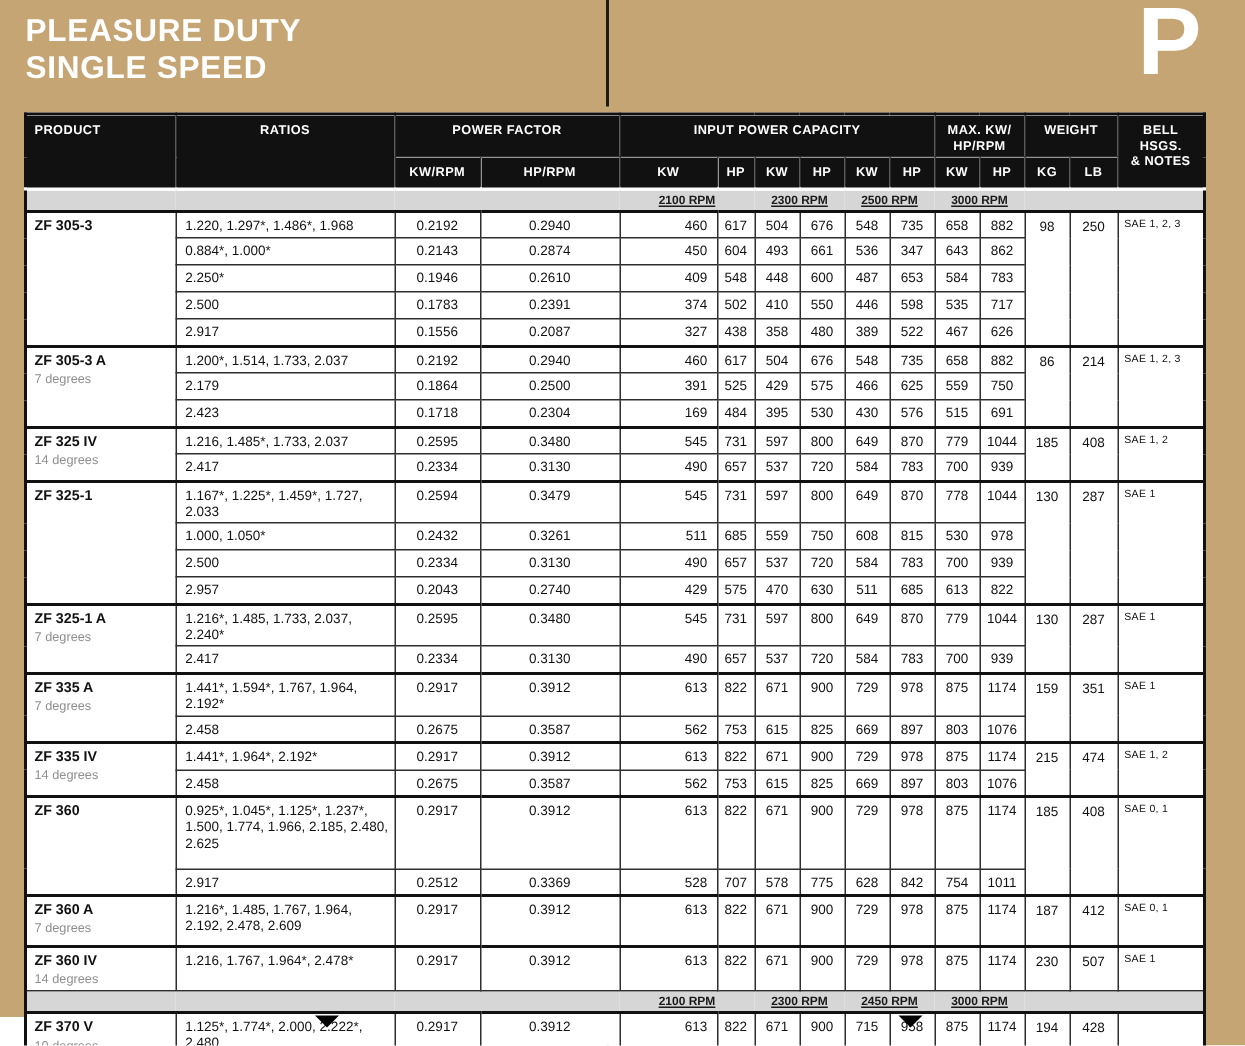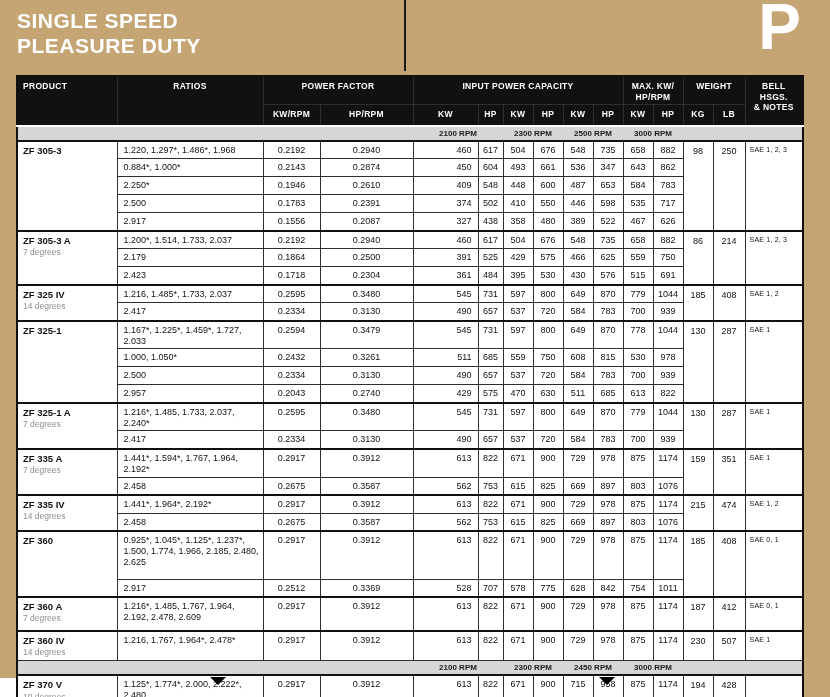--- a/index.html
+++ b/index.html
@@ -27,21 +27,21 @@
   thead tr.h2 td { height:21px; padding-top:4px; }
   thead td.edge-l { border-left-color:#111111;margin-top:12px; }
   thead td.edge-r { border-right-color:#111111; }
   thead td.edge-t { border-top-color:#111111; }
   thead td.left-align { text-align:left; padding-left:5px; }
   thead td.two-line { line-height:1.25; white-space:pre-line; }
 
   
   tr.band td { background:#d6d6d6; height:15px; padding:2px 0 1px 0; text-align:center;
     font-size:8px; font-weight:bold; color:#1a1a1a; border:1px solid #d6d6d6;
-    border-top:2px solid #ffffff; border-bottom:1px solid #111; }
+    border-top:2px solid #ffffff; border-bottom:1px solid #111;text-decoration:underline; }
   tr.band td.rpm { border-left:1px solid #111; }
   tr.band td.tail { border-left:1px solid #111; }
   tr.band.mid td { border-top:1px solid #111; }
 
   
   tbody td { padding:3px 3px 2px 3px; height:18px; line-height:1.2; background:#ffffff; }
   tbody td.num { text-align:center; padding-left:1px; padding-right:1px; }
   tbody td.kw1 { text-align:right; padding-right:6px; }
   tbody td.pf  { text-align:center; }
   tbody td.ratios { padding-left:6px;margin-top:48px; }
@@ -59,22 +59,22 @@
 </head>
 <body>
 
 <div id="page">
   <div class="bg-tan"></div>
   <div class="bg-tan-right"></div>
   <div class="top-rule"></div>
   <div class="bottom-rule"></div>
 
   <div class="page-title">
+    <div>PLEASURE DUTY</div>
     <div>SINGLE SPEED</div>
-    <div>PLEASURE DUTY</div>
   </div>
   <div class="corner-letter">P</div>
 
   <table class="spec">
     <colgroup>
       <col style="width:100px">
         <col style="width:146px">
         <col style="width:57px">
         <col style="width:93px">
       <col style="width:65px">
@@ -228,21 +228,21 @@
           <td class="num">575</td>
           <td class="num">466</td>
           <td class="num">625</td>
           <td class="num">559</td>
           <td class="num">750</td>
         </tr>
         <tr>
           <td class="ratios">2.423</td>
           <td class="pf">0.1718</td>
           <td class="pf">0.2304</td>
-          <td class="num kw1">361</td>
+          <td class="num kw1">169</td>
           <td class="num">484</td>
           <td class="num">395</td>
           <td class="num">530</td>
           <td class="num">430</td>
           <td class="num">576</td>
           <td class="num">515</td>
           <td class="num">691</td>
         </tr>
         <tr class="group-start">
           <td class="product" rowspan="2">

